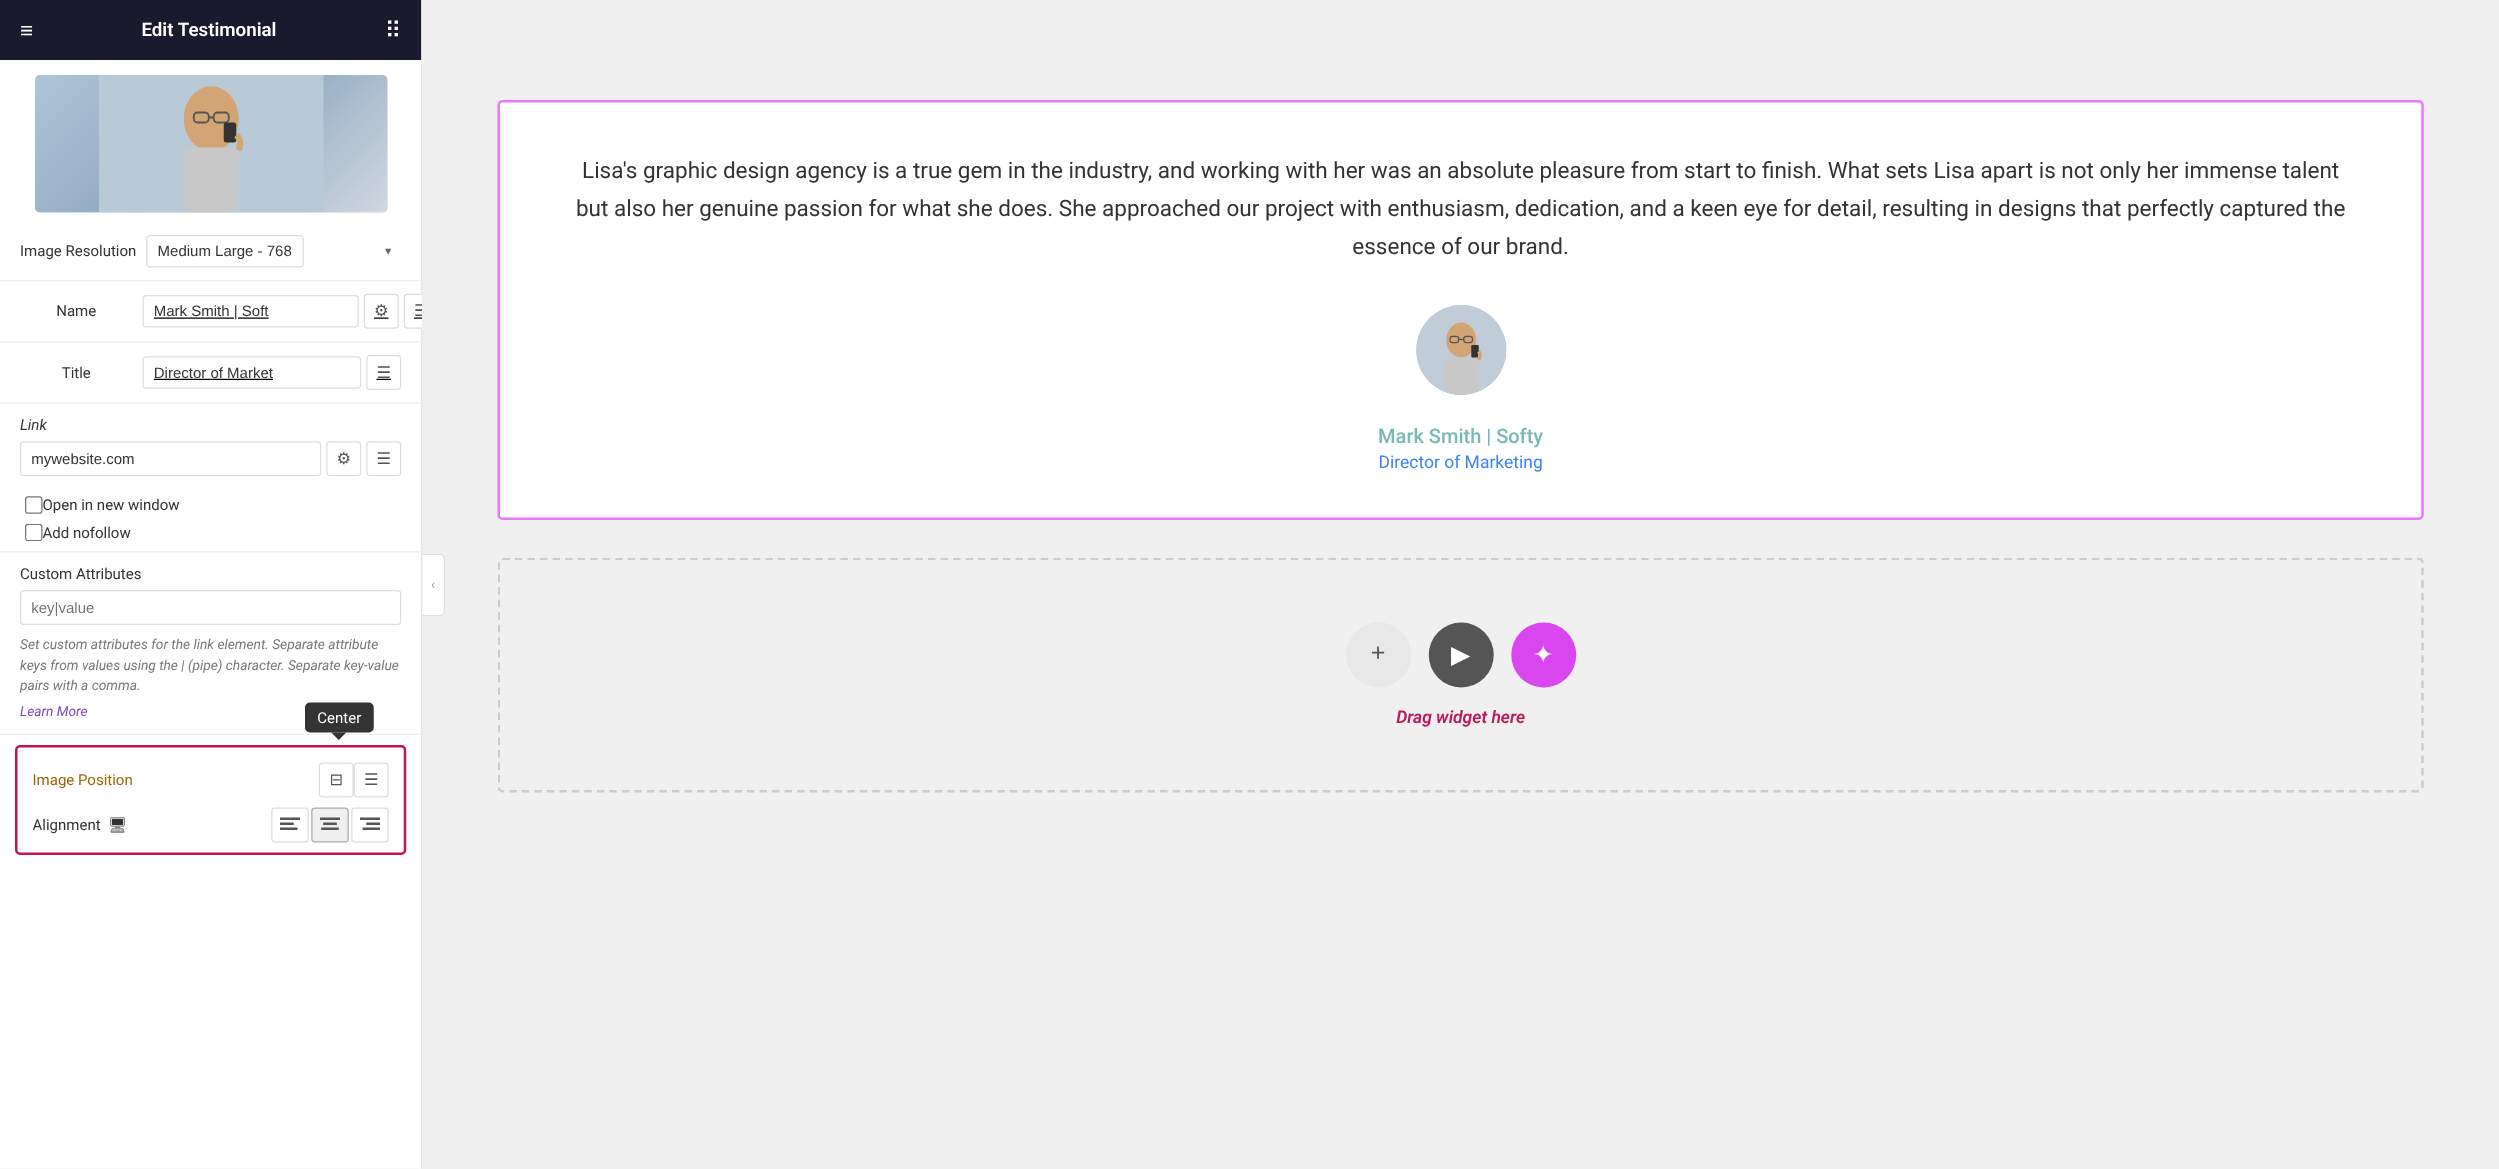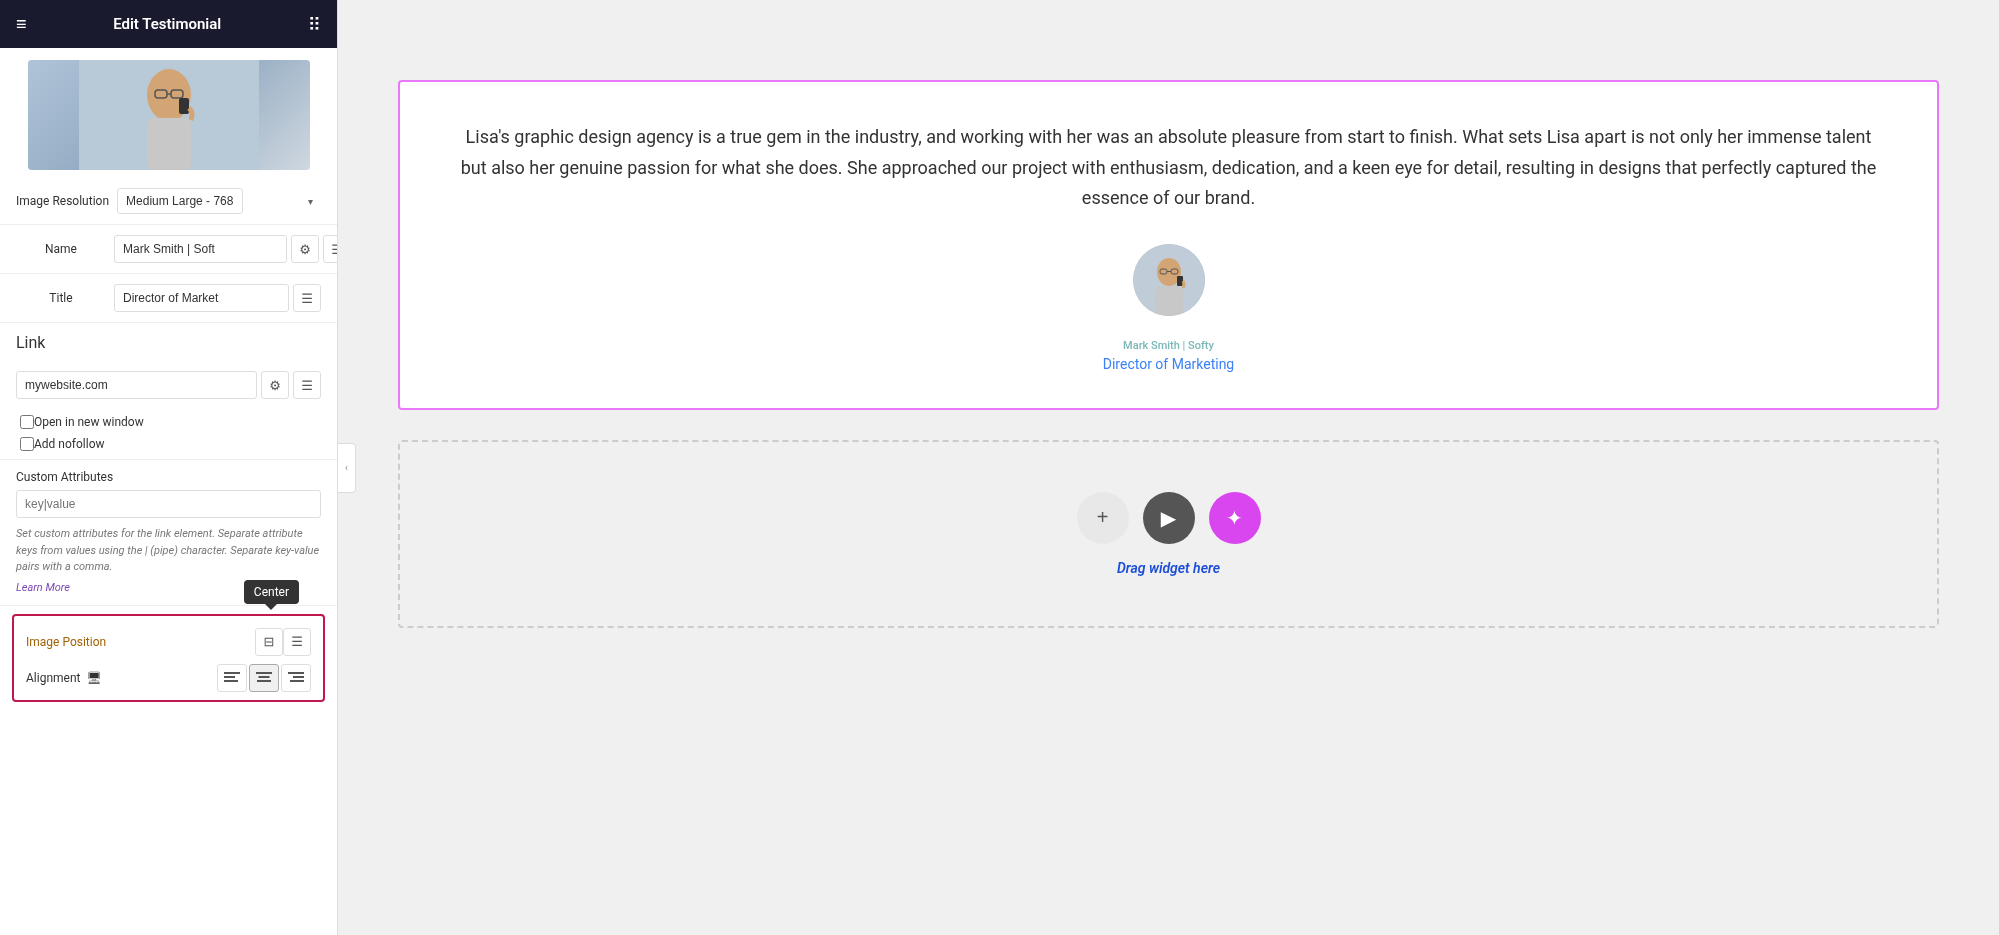--- a/index.html
+++ b/index.html
@@ -79,21 +79,23 @@
       font-size: 12px;
       color: #333;
       min-width: 90px;
       flex-shrink: 0;
       text-align: center;
     }
 
     .field-input-wrap {
       flex: 1;
       display: flex;
+      align-items: center;
       gap: 4px;
+      text-decoration: underline;
     }
 
     .field-input {
       border: 1px solid #ddd;
       border-radius: 3px;
       padding: 5px 8px;
       font-size: 12px;
       color: #333;
       flex: 1;
       min-width: 0;
@@ -148,23 +150,24 @@
       height: 1px;
       background: #eee;
       margin: 4px 0;
     }
 
     .link-section {
       padding: 6px 16px 4px;
     }
 
     .link-label {
-      font-size: 16px;
-      color: #333;
-      margin-bottom: 19px;
+      font-size: 12px;
+      color: #333;
+      margin-bottom: 6px;
+      font-style: italic;
     }
 
     .link-input-row {
       display: flex;
       align-items: center;
       gap: 4px;
       margin-bottom: 8px;
     }
 
     .link-input {
@@ -367,21 +370,21 @@
       border-radius: 50%;
       background: linear-gradient(135deg, #c0cdd8, #8fa8c0);
       margin: 0 auto 14px;
       overflow: hidden;
       display: flex;
       align-items: center;
       justify-content: center;
     }
 
     .testimonial-name {
-      font-size: 11px;
+      font-size: 16px;
       color: #7ab8b8;
       font-weight: 500;
       margin-bottom: 4px;
       margin-top: 23px;
     }
 
     .testimonial-title {
       font-size: 14px;
       color: #3b82f6;
     }
@@ -415,21 +418,21 @@
       cursor: pointer;
       font-size: 20px;
     }
 
     .drop-btn-add { background: #e8e8e8; color: #555; }
     .drop-btn-folder { background: #555; color: #fff; }
     .drop-btn-magic { background: #d946ef; color: #fff; }
 
     .drop-label {
       font-size: 14px;
-      color: #1d4ed8;
+      color: #be185d;
       font-style: italic;
       font-weight: 600;
     }
 
     
     .sidebar-content::-webkit-scrollbar { width: 4px; }
     .sidebar-content::-webkit-scrollbar-thumb { background: #ccc; border-radius: 2px; }
   </style>
 </head>
 <body>

